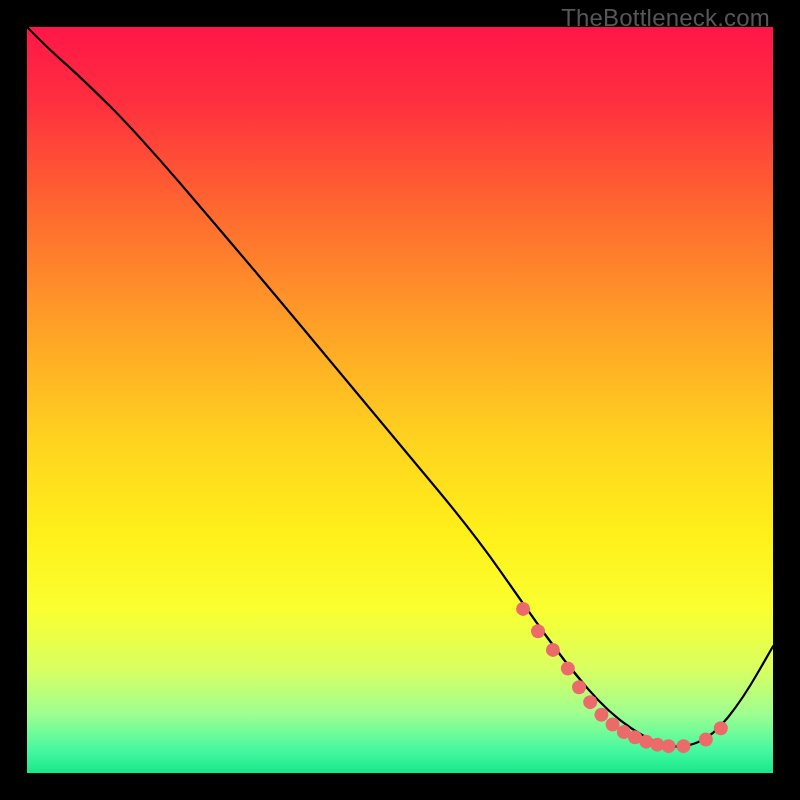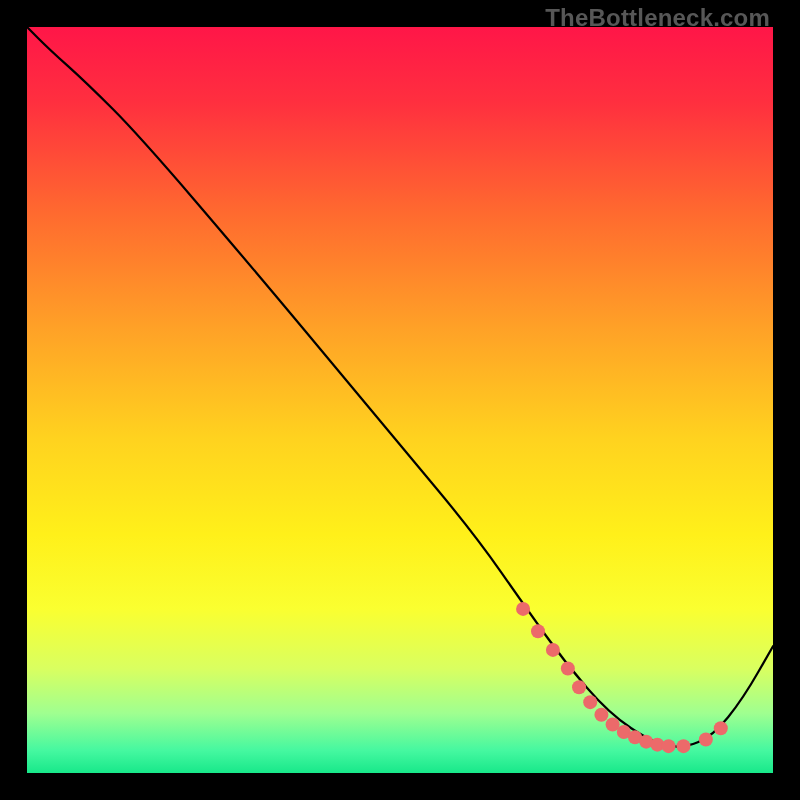--- a/index.html
+++ b/index.html
@@ -18,21 +18,21 @@
     width: 746px;
     height: 746px;
     background: #000;
   }
   .watermark {
     position: absolute;
     top: 4px;
     right: 30px;
     color: #575757;
     font-size: 24px;
-    font-weight: 700;
+    font-weight: 400;
     letter-spacing: 0.2px;
   }
   svg { display: block; }
 </style>
 </head>
 <body>
 
 <div class="frame">
   <svg id="chart-svg" width="746" height="746" viewBox="0 0 746 746">
     <defs>

